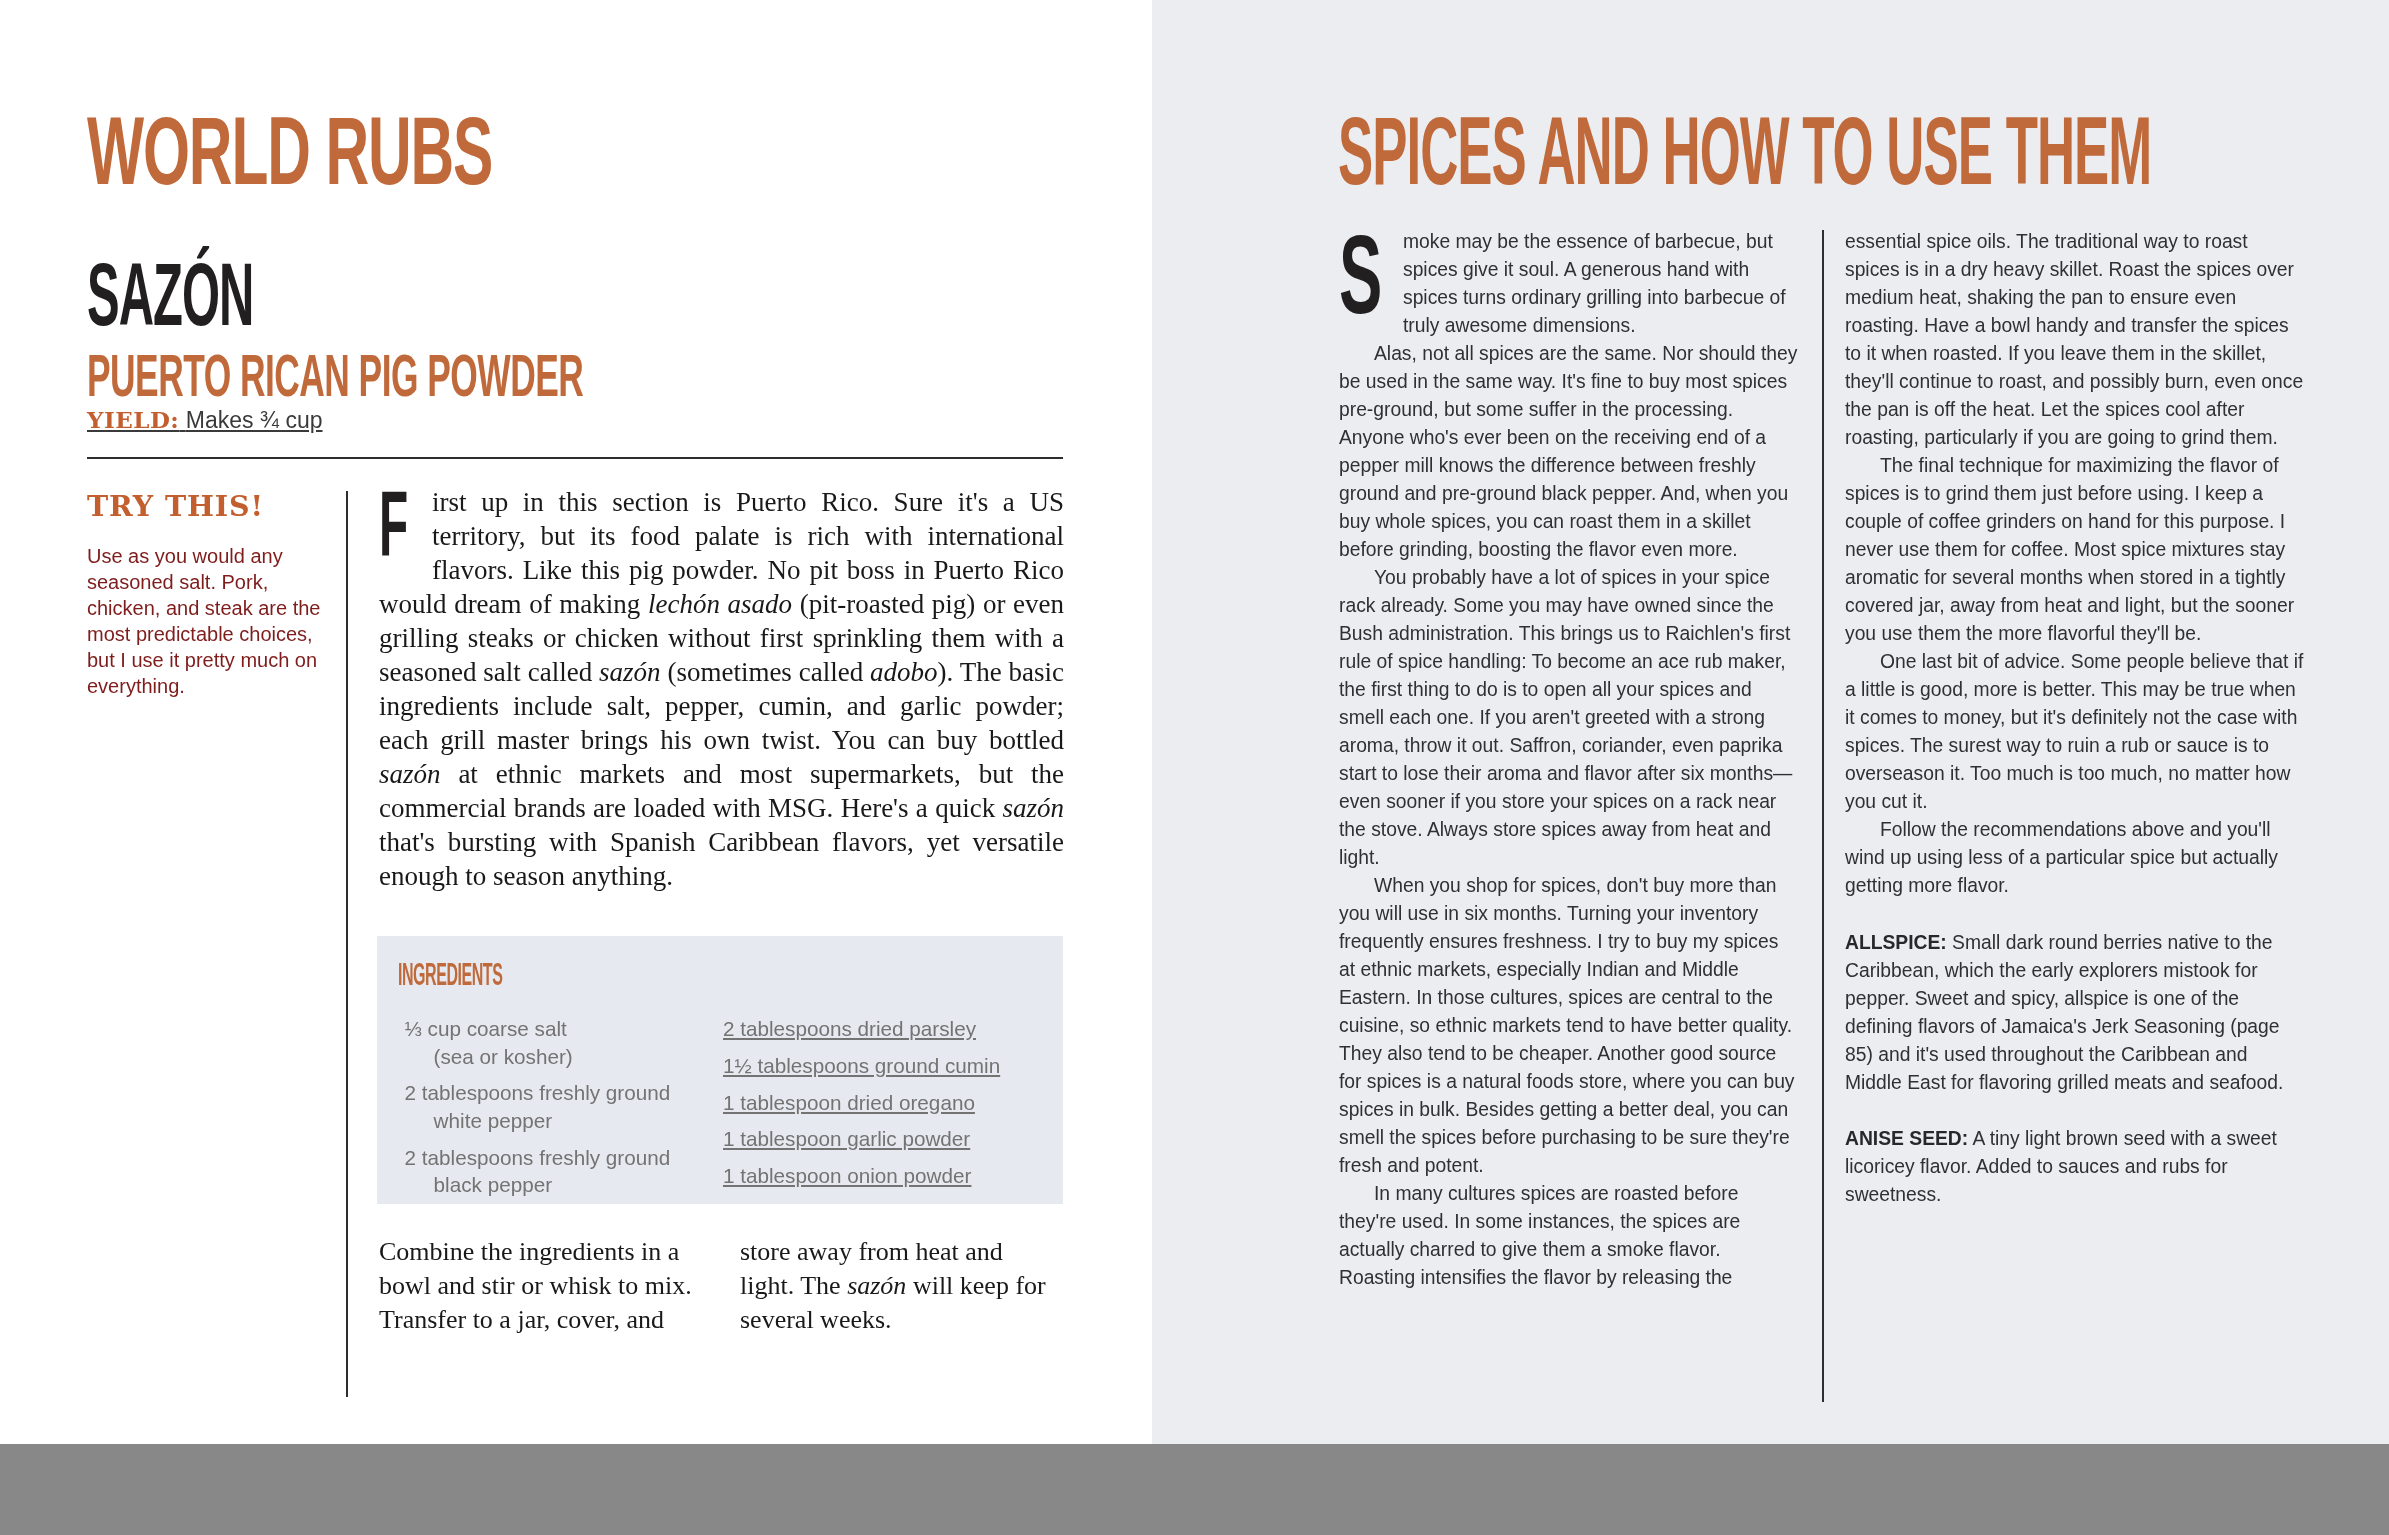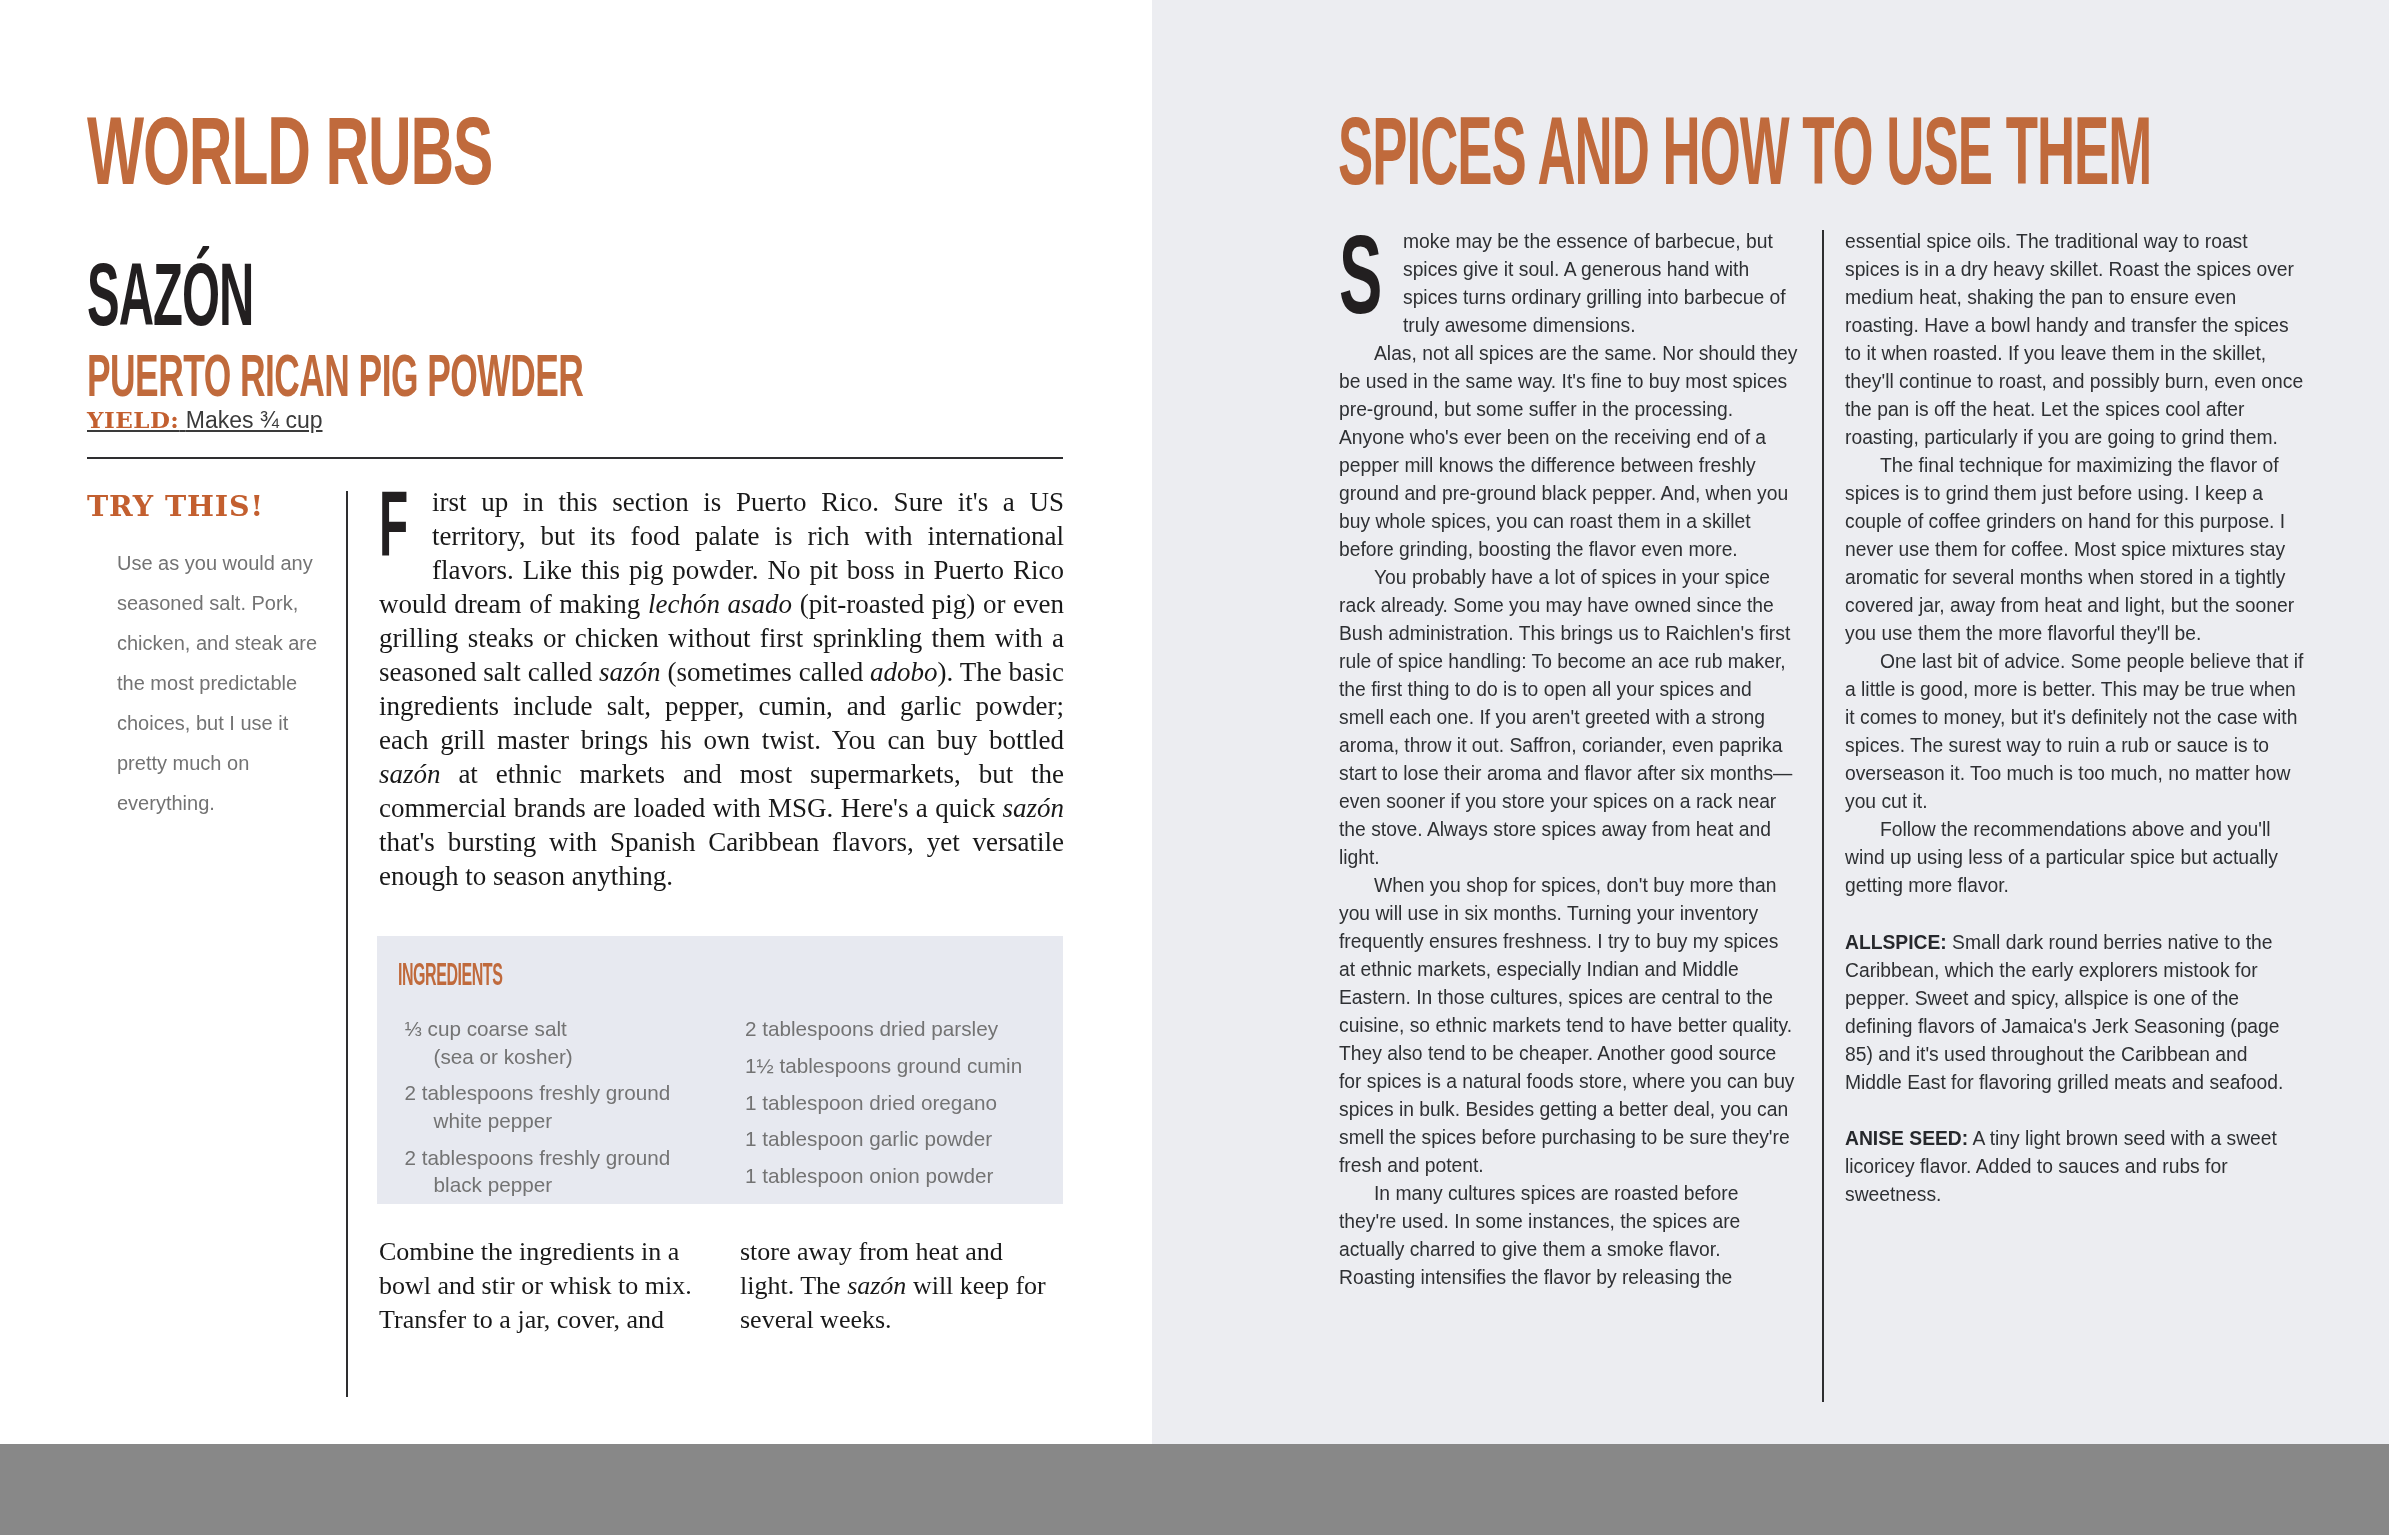--- a/index.html
+++ b/index.html
@@ -17,21 +17,21 @@
   .orange { color:#c06a3c; }
   .ink { color:#221f20; }
 
   
   .slab { font-family:"DejaVu Serif", serif; font-weight:700; color:#c35f2f; }
   .yield-line { font-size:23px; color:#3a3a3a; }
   .yield-label { font-family:"DejaVu Serif", serif; font-weight:700; color:#c35f2f; letter-spacing:0.5px; }
   .hrule { background:#2e2e30; height:1.8px; }
   .vrule { background:#2e2e30; width:1.8px; }
 
-  .sidebar-text { font-size:20px; line-height:40px; color:#737373;margin-left:30px; }
+  .sidebar-text { font-size:20px; line-height:26px; color:#7f1d1d; }
   .sidebar-head { font-size:28.5px; letter-spacing:0.9px; margin-bottom:20px; }
 
   .serif-body {
     font-family:"Liberation Serif", serif; font-size:27px; line-height:34px;
     color:#191919; text-align:justify;
   }
   .dropcap {
     float:left; overflow:visible;
     font-weight:700; color:#221f20; font-family:"Liberation Sans", sans-serif;
   }
@@ -114,21 +114,21 @@
         </div>
         <div class="ing">
           <div>2 tablespoons freshly ground</div>
           <div class="ing-cont">white pepper</div>
         </div>
         <div class="ing">
           <div>2 tablespoons freshly ground</div>
           <div class="ing-cont">black pepper</div>
         </div>
       </div>
-      <div class="ing-col" style="left:368px; width:312px;">
+      <div class="ing-col" style="left:346px; width:312px;text-decoration:underline;">
         <div class="ing">
             <div>2 tablespoons dried parsley</div>
           </div>
         <div class="ing">
             <div>1½ tablespoons ground cumin</div>
           </div>
         <div class="ing">
             <div>1 tablespoon dried oregano</div>
           </div>
         <div class="ing">

